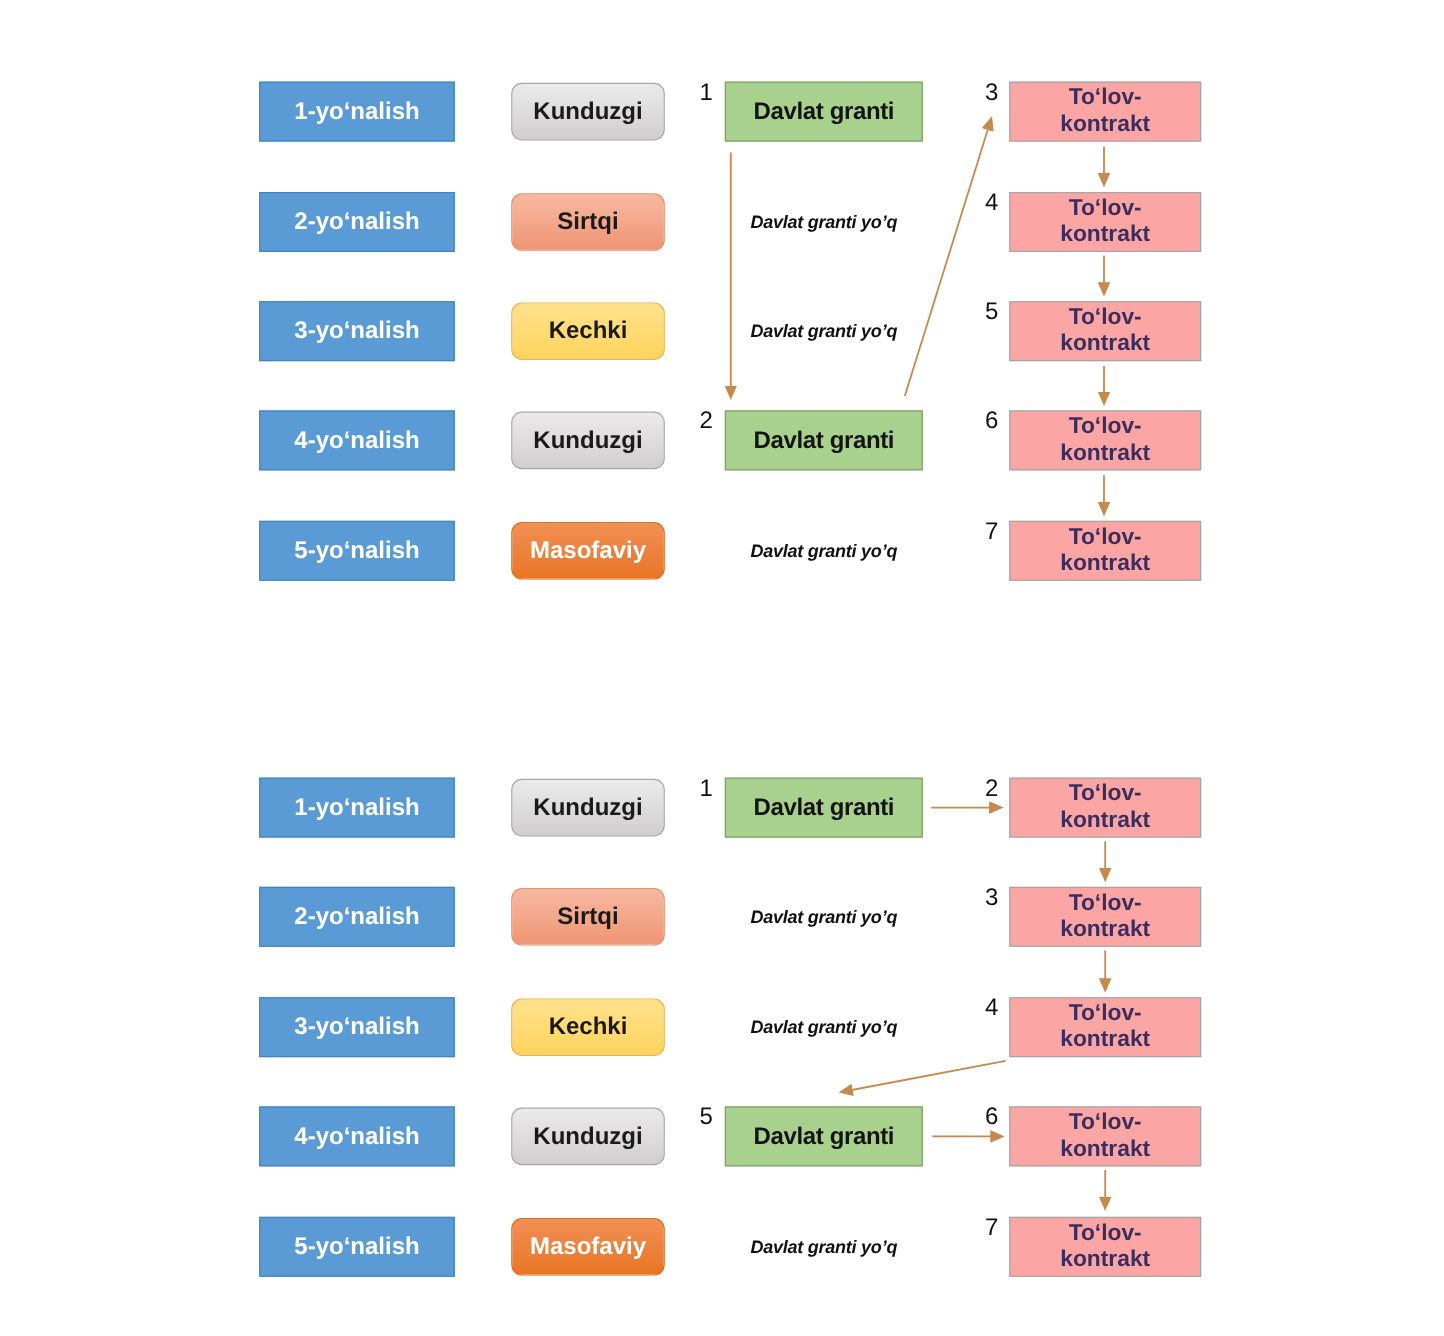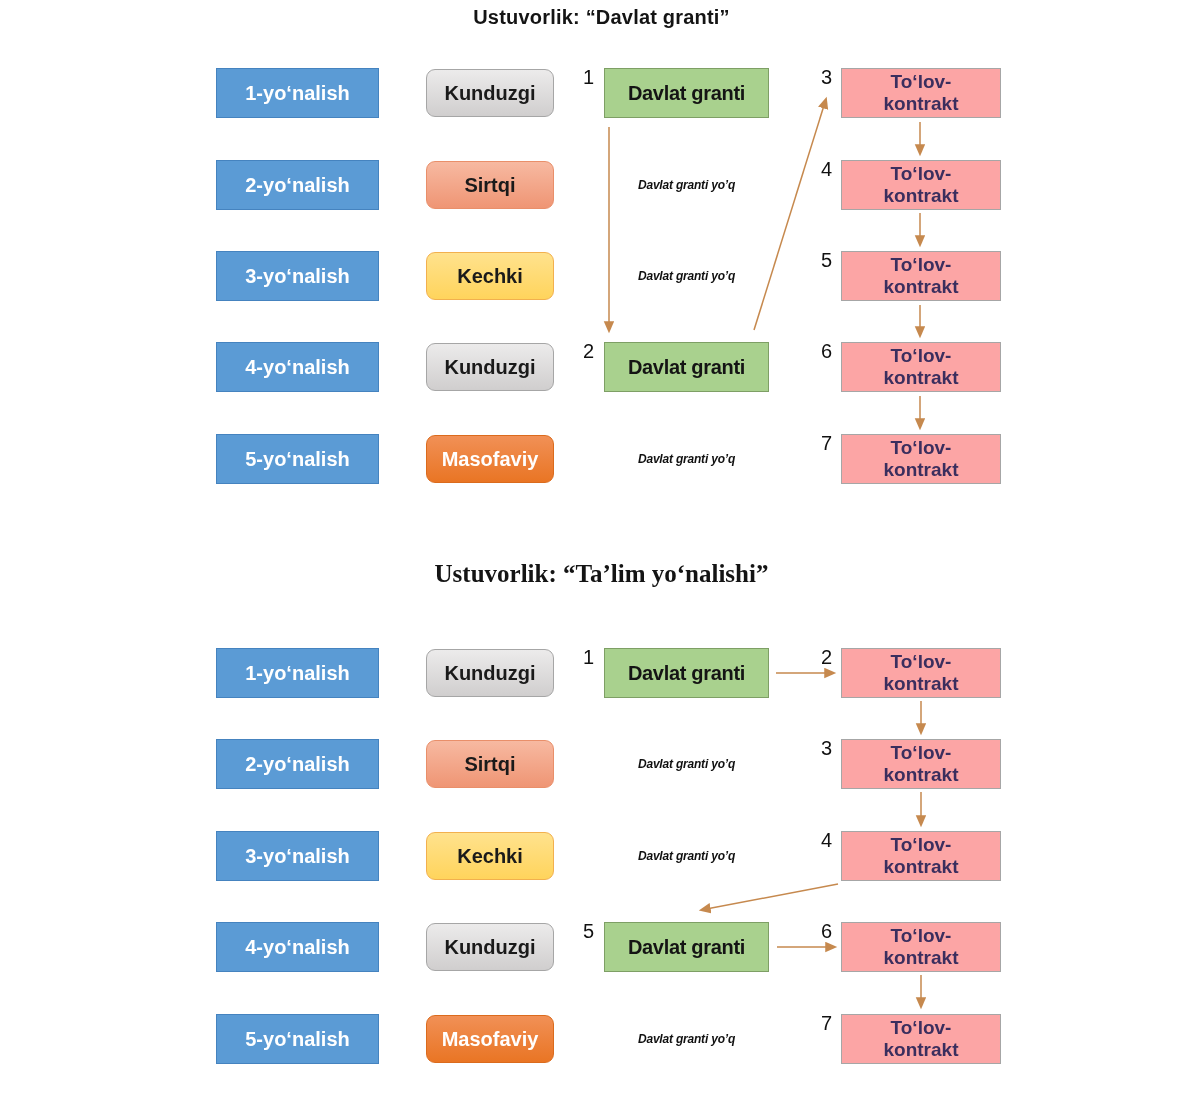--- a/index.html
+++ b/index.html
@@ -14,35 +14,33 @@
          color:#fff; font-size:20px; }
   .form { left:426px; width:128px; height:48px; border-radius:9px; font-size:20px; color:#1a1a1a; }
   .form.gray   { background:linear-gradient(#ECEBEB,#D0CECE); border:1px solid #A6A6A6; }
   .form.salmon { background:linear-gradient(#F7B9A1,#EF9574); border:1px solid #E98F6A; }
   .form.yellow { background:linear-gradient(#FFE28D,#FFD45C); border:1px solid #F2B04E; }
   .form.orange { background:linear-gradient(#F19056,#E97524); border:1px solid #DB6B1D; color:#fff; }
   .grant { left:604px; width:165px; height:50px; background:#A9D18E; border:1px solid #7E9F65;
            color:#141414; font-size:20px; letter-spacing:-0.3px; }
   .contract { left:841px; width:160px; height:50px; background:#fca5a5; border:1px solid #A6A6A6;
               color:#3B2E5E; font-size:19px; flex-direction:column; line-height:22px; }
-  .nogrant { left:604px; width:165px; height:50px; font-style:italic; font-size:12px;
+  .nogrant { left:604px; width:165px; height:50px; font-style:italic; font-size:15px;
              color:#111; letter-spacing:-0.2px; }
   .num { position:absolute; font-size:20px; line-height:24px; color:#111; text-align:right; }
   .num.g { left:568px; width:26px; }
   .num.c { left:800px; width:32px; }
   svg.arrows { position:absolute; left:0; top:0; width:1203px; height:1113px; pointer-events:none; }
   svg.arrows line { stroke:#C6894E; stroke-width:1.5; }
 </style>
 </head>
 <body>
 
 <div class="canvas">
 
-  <div class="title sans">Ustuvorlik: “Davlat granti”</div>
-  <div class="title serif">Ustuvorlik: “Ta’lim yo‘nalishi”</div>
 
   <div class="box dir" style="top:68px">1-yo‘nalish</div>
   <div class="box dir" style="top:160px">2-yo‘nalish</div>
   <div class="box dir" style="top:251px">3-yo‘nalish</div>
   <div class="box dir" style="top:342px">4-yo‘nalish</div>
   <div class="box dir" style="top:434px">5-yo‘nalish</div>
 
   <div class="box form gray" style="top:69px">Kunduzgi</div>
   <div class="box form salmon" style="top:161px">Sirtqi</div>
   <div class="box form yellow" style="top:252px">Kechki</div>

